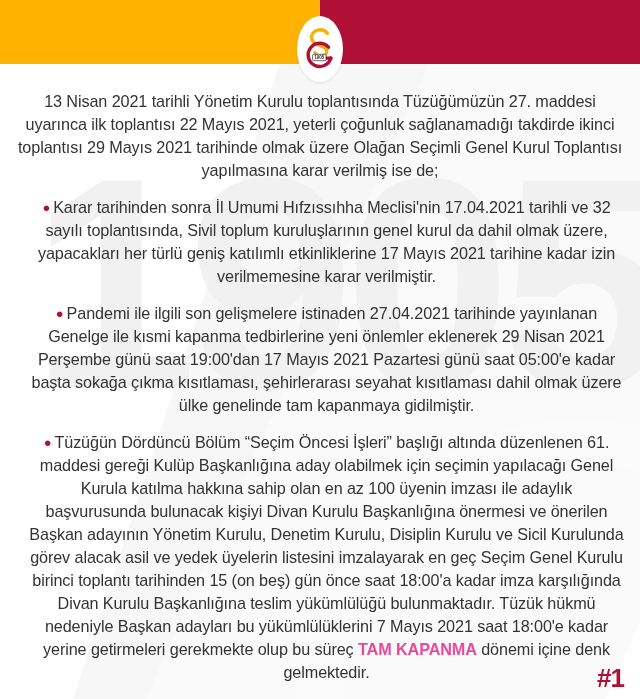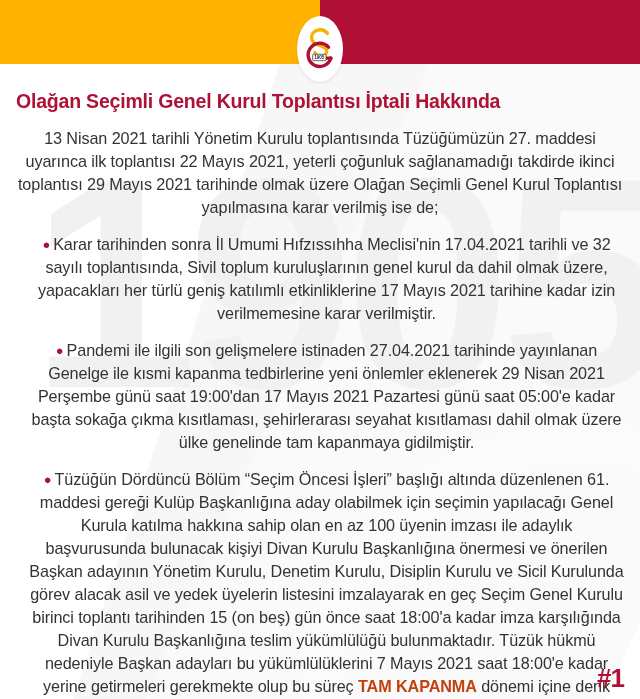--- a/index.html
+++ b/index.html
@@ -142,21 +142,21 @@
   .para.bullet .dot {
     color:#AD1236;
     font-size:13px;
     line-height:1;
     vertical-align:1px;
     margin-right:3px;
   }
 
   .para.tight { margin-bottom:12px; }
 
-  b.strong { font-weight:bold; color:#c2410c; }
+  b.strong { font-weight:bold; color:#ec4899; }
 
   
   .page-marker {
     position:absolute;
     z-index:5;
     right:16px;
     bottom:8px;
     color:#AD1236;
     font-size:26px;
     font-weight:bold;
@@ -192,21 +192,20 @@
         <path d="M33.9 42.1h-5.6" fill="none" stroke="#B01035" stroke-width="3.4" stroke-linecap="round"></path>
 
         <rect x="15.6" y="38.3" width="13.4" height="6.4" rx="1" fill="#ffffff" stroke="#2b2b2b" stroke-width="0.7"></rect>
         <text x="22.3" y="43.2" font-family="'Liberation Sans',sans-serif" font-size="4.6" font-weight="bold" fill="#2b2b2b" text-anchor="middle">1905</text>
       </svg>
     </div>
   </div>
 
   <div class="content">
 
-    <div class="doc-title">Olağan Seçimli Genel Kurul Toplantısı İptali Hakkında</div>
 
     <p class="para">13 Nisan 2021 tarihli Yönetim Kurulu toplantısında Tüzüğümüzün 27. maddesi uyarınca ilk toplantısı 22 Mayıs 2021, yeterli çoğunluk sağlanamadığı takdirde ikinci toplantısı 29 Mayıs 2021 tarihinde olmak üzere Olağan Seçimli Genel Kurul Toplantısı yapılmasına karar verilmiş ise de;</p>
 
     <p class="para bullet">
       <span class="dot">●</span><span>Karar tarihinden sonra İl Umumi Hıfzıssıhha Meclisi'nin 17.04.2021 tarihli ve 32 sayılı toplantısında, Sivil toplum kuruluşlarının genel kurul da dahil olmak üzere, yapacakları her türlü geniş katılımlı etkinliklerine 17 Mayıs 2021 tarihine kadar izin verilmemesine karar verilmiştir.</span>
     </p>
 
     <p class="para bullet">
       <span class="dot">●</span><span>Pandemi ile ilgili son gelişmelere istinaden 27.04.2021 tarihinde yayınlanan Genelge ile kısmi kapanma tedbirlerine yeni önlemler eklenerek 29 Nisan 2021 Perşembe günü saat 19:00'dan 17 Mayıs 2021 Pazartesi günü saat 05:00'e kadar başta sokağa çıkma kısıtlaması, şehirlerarası seyahat kısıtlaması dahil olmak üzere ülke genelinde tam kapanmaya gidilmiştir.</span>
     </p>

